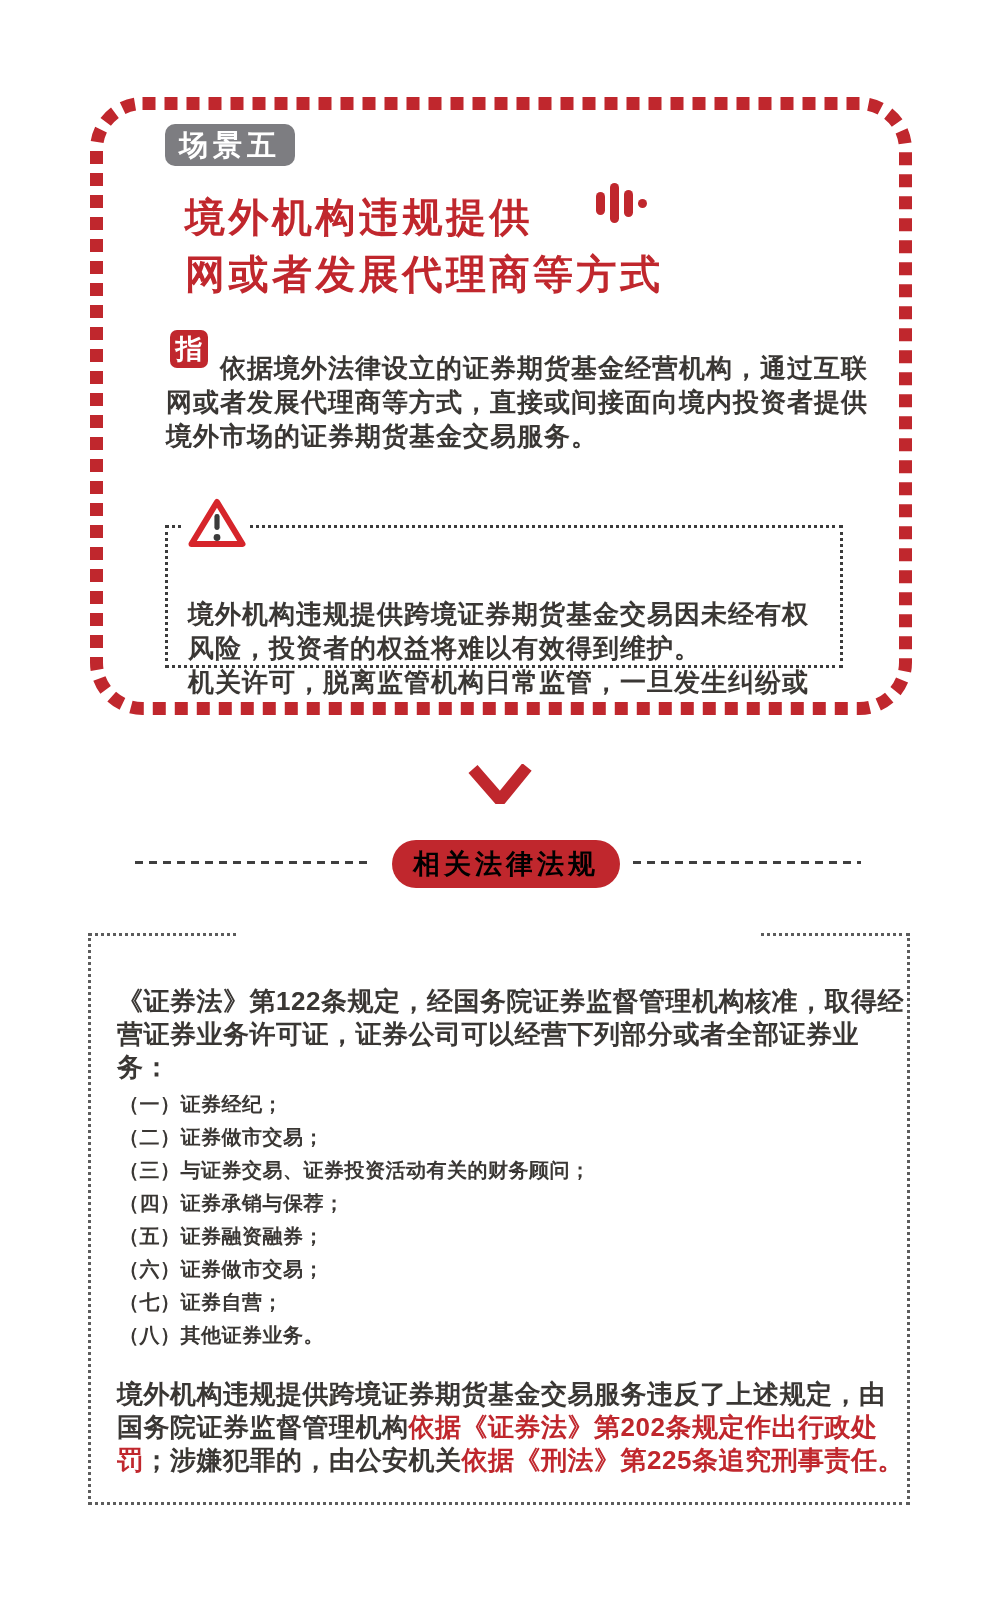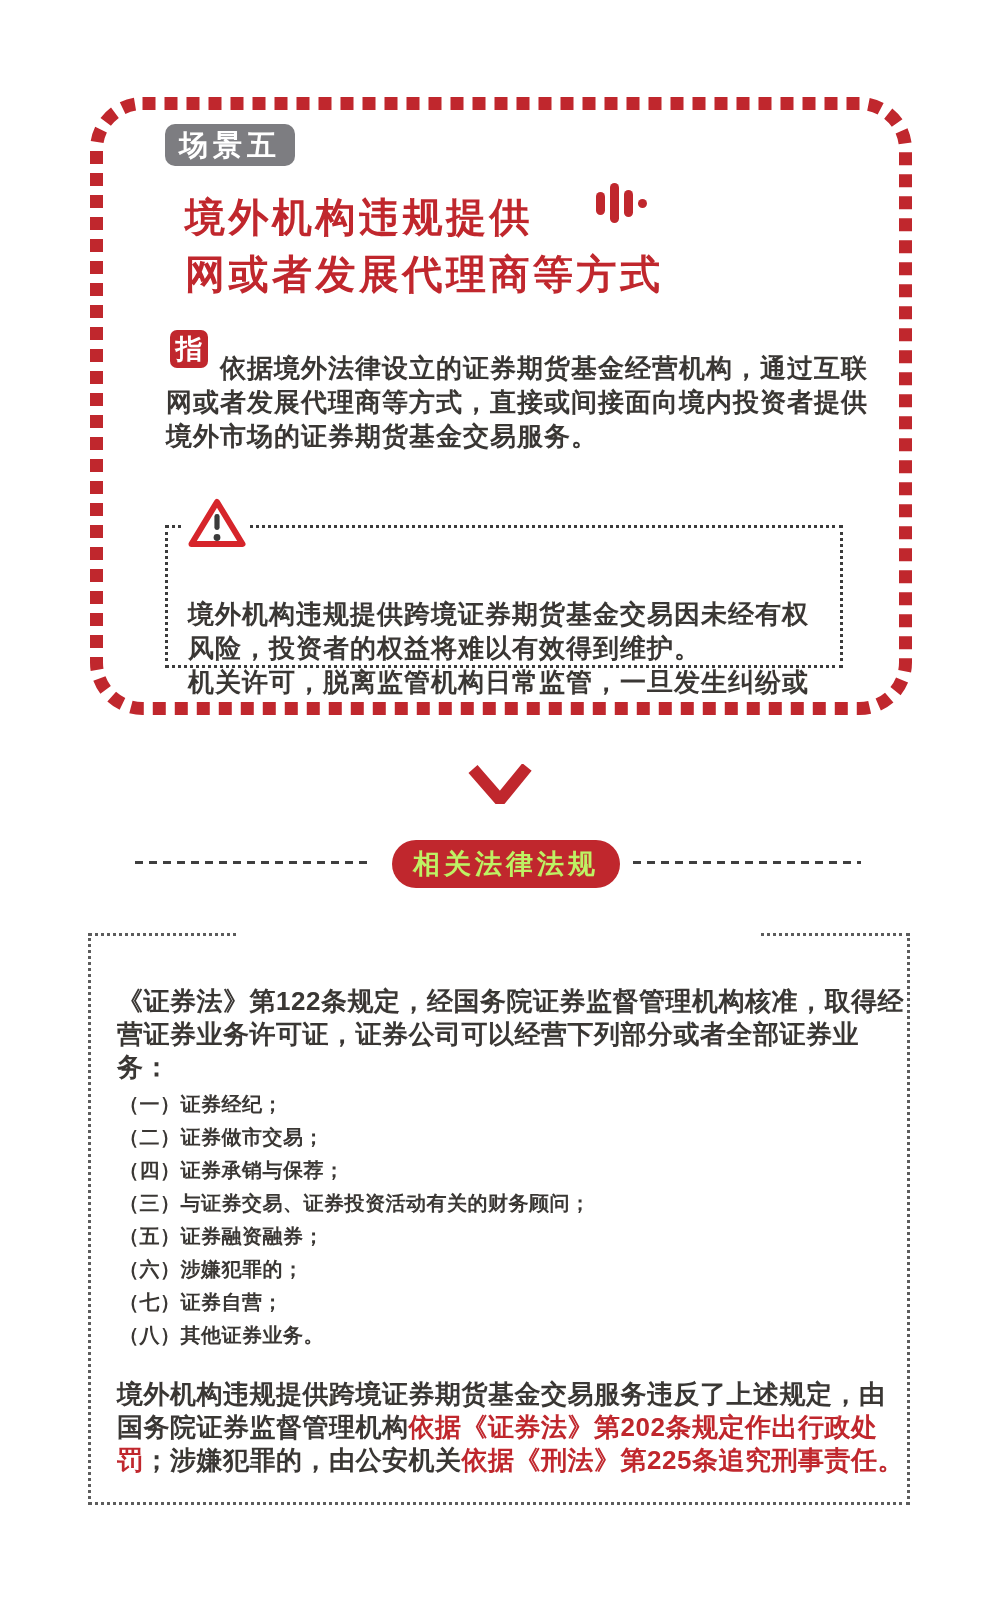--- a/index.html
+++ b/index.html
@@ -49,21 +49,21 @@
     font-size:26px;font-weight:600;letter-spacing:1px;margin-top:42px;}
   .warning-text .line{height:34px;line-height:34px;white-space:nowrap;}
   
   .chevron{position:absolute;left:468px;top:764px;}
   .divider-dash{position:absolute;top:861px;height:3px;
     background:repeating-linear-gradient(90deg,#3f3f3f 0 8px,transparent 8px 14px);}
   .dash-left{left:135px;width:232px;}
   .dash-right{left:633px;width:228px;}
   .section-badge{
     position:absolute;left:392px;top:840px;width:228px;height:48px;border-radius:24px;
-    background:var(--accent);color:#bef264;font-size:27px;font-weight:bold;
+    background:var(--accent);color:#000000;font-size:27px;font-weight:bold;
     text-align:center;line-height:48px;letter-spacing:4px;
   }
   
   .law-box{
     position:absolute;left:88px;top:933px;width:822px;height:572px;
     border:3px dotted #5c5c5c;box-sizing:border-box;
   }
   .law-gap-cover{position:absolute;left:148px;top:-6px;width:520px;height:12px;background:#fff;}
   .law-intro{position:absolute;left:26px;top:49px;font-size:26px;font-weight:600;letter-spacing:0.5px;}
   .law-items{position:absolute;left:28px;top:152px;font-size:20px;font-weight:600;letter-spacing:0.5px;}
@@ -135,24 +135,24 @@
 
     <div class="law-intro">
         <div class="line">《证券法》第122条规定，经国务院证券监督管理机构核准，取得经</div>
         <div class="line">营证券业务许可证，证券公司可以经营下列部分或者全部证券业</div>
         <div class="line">务：</div>
       </div>
 
     <div class="law-items">
         <div class="line">（一）证券经纪；</div>
         <div class="line">（二）证券做市交易；</div>
+        <div class="line">（三）与证券交易、证券投资活动有关的财务顾问；</div>
         <div class="line">（四）证券承销与保荐；</div>
-        <div class="line">（三）与证券交易、证券投资活动有关的财务顾问；</div>
         <div class="line">（五）证券融资融券；</div>
-        <div class="line">（六）涉嫌犯罪的；</div>
+        <div class="line">（六）证券做市交易；</div>
         <div class="line">（七）证券自营；</div>
         <div class="line">（八）其他证券业务。</div>
       </div>
 
     <div class="law-conclusion">
         <div class="line"><span class="seg-dark">境外机构违规提供跨境证券期货基金交易服务违反了上述规定，由</span></div>
         <div class="line"><span class="seg-dark">国务院证券监督管理机构</span><span class="seg-red">依据《证券法》第202条规定作出行政处</span></div>
         <div class="line"><span class="seg-red">罚</span><span class="seg-dark">；涉嫌犯罪的，由公安机关</span><span class="seg-red">依据《刑法》第225条追究刑事责任。</span></div>
       </div>
   </div>

